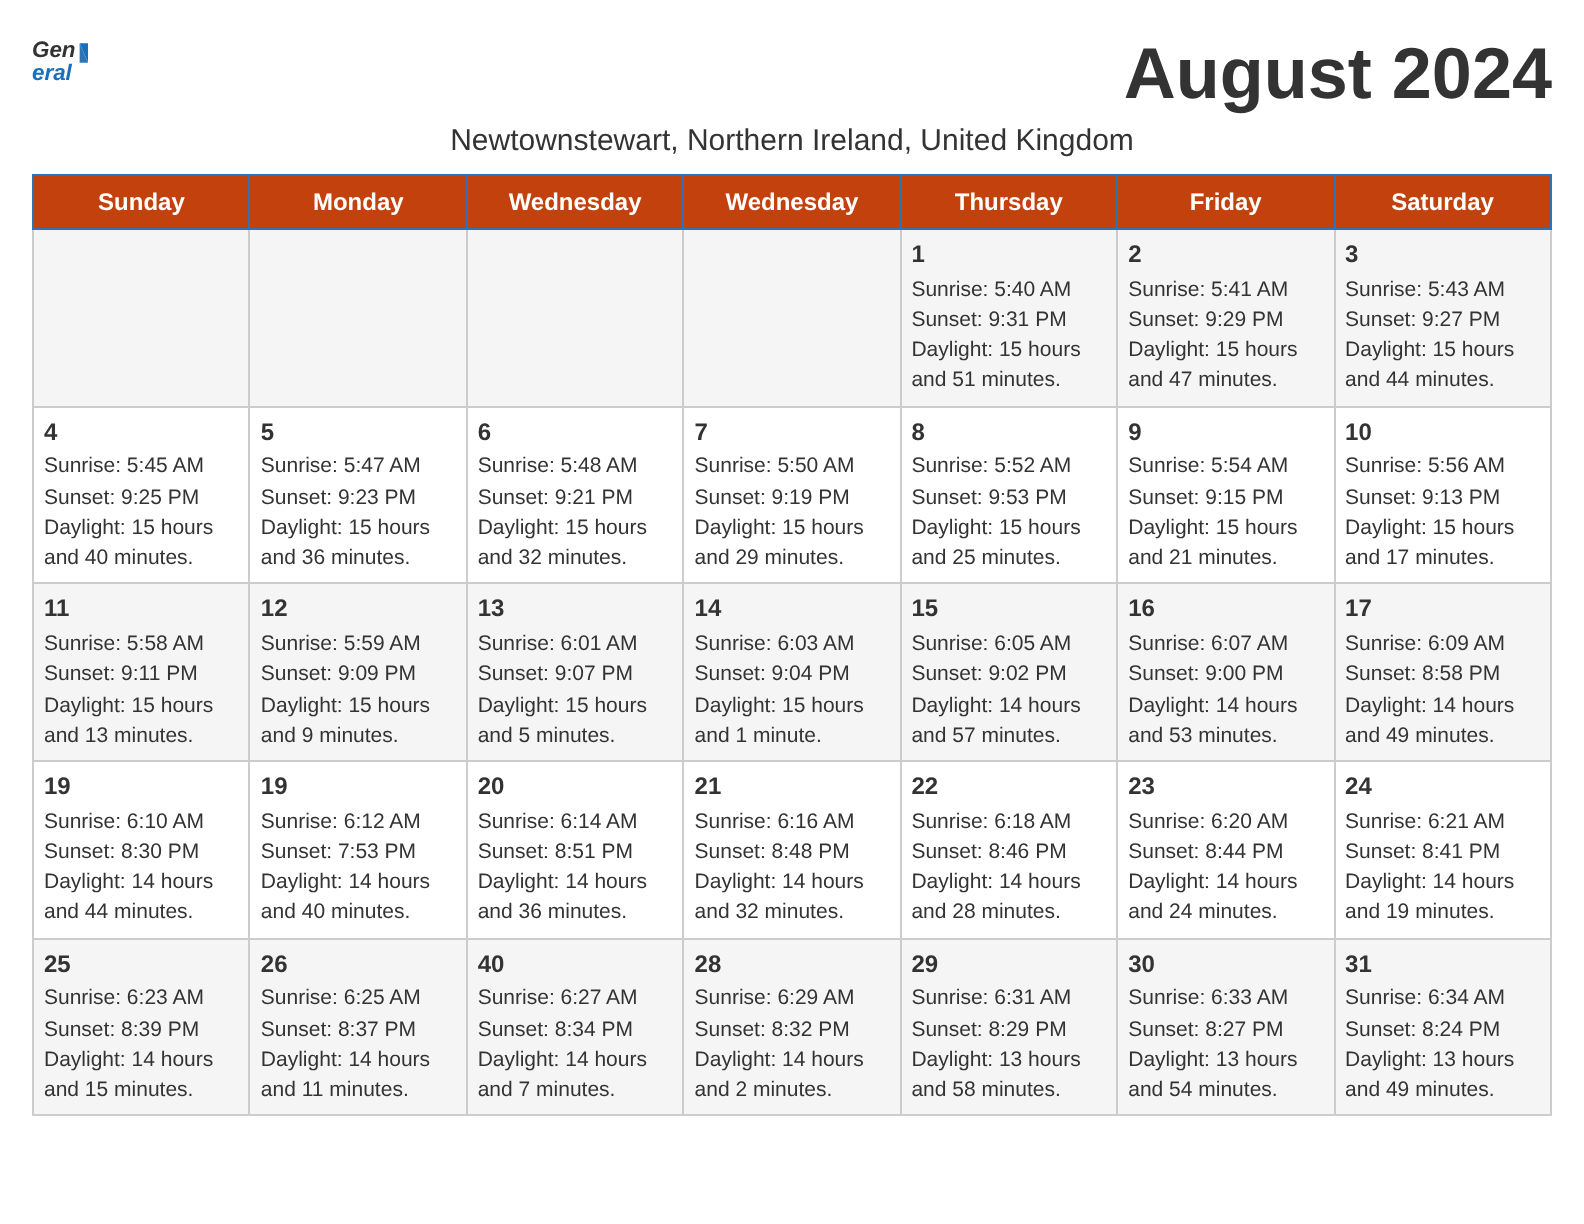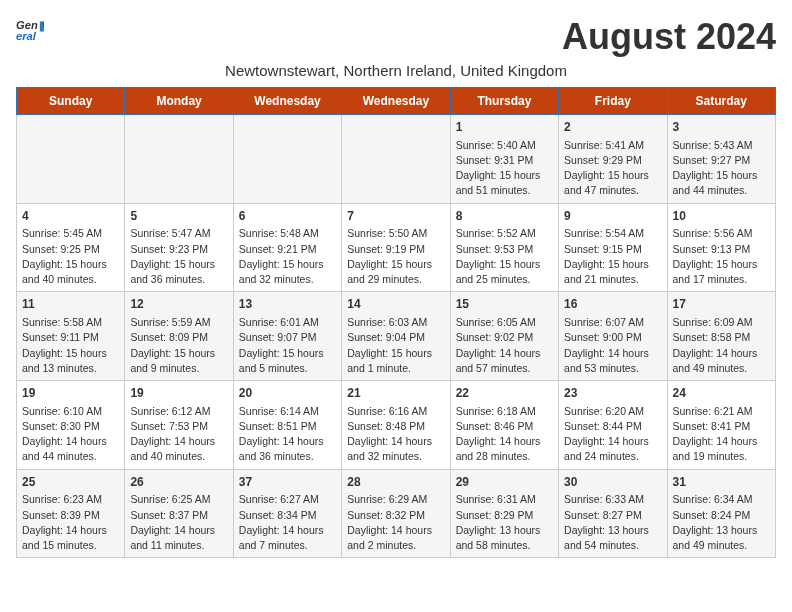--- a/index.html
+++ b/index.html
@@ -187,21 +187,21 @@
       <tr>
         <td>
           <span class="day-num">11</span>
           <div class="cell-content">Sunrise: 5:58 AM
 Sunset: 9:11 PM
 Daylight: 15 hours and 13 minutes.</div>
         </td>
         <td>
           <span class="day-num">12</span>
           <div class="cell-content">Sunrise: 5:59 AM
-Sunset: 8:09 PM
+Sunset: 9:09 PM
 Daylight: 15 hours and 9 minutes.</div>
         </td>
         <td>
           <span class="day-num">13</span>
           <div class="cell-content">Sunrise: 6:01 AM
 Sunset: 9:07 PM
 Daylight: 15 hours and 5 minutes.</div>
         </td>
         <td>
           <span class="day-num">14</span>
@@ -279,21 +279,21 @@
 Sunset: 8:39 PM
 Daylight: 14 hours and 15 minutes.</div>
         </td>
         <td>
           <span class="day-num">26</span>
           <div class="cell-content">Sunrise: 6:25 AM
 Sunset: 8:37 PM
 Daylight: 14 hours and 11 minutes.</div>
         </td>
         <td>
-          <span class="day-num">37</span>
+          <span class="day-num">40</span>
           <div class="cell-content">Sunrise: 6:27 AM
 Sunset: 8:34 PM
 Daylight: 14 hours and 7 minutes.</div>
         </td>
         <td>
           <span class="day-num">28</span>
           <div class="cell-content">Sunrise: 6:29 AM
 Sunset: 8:32 PM
 Daylight: 14 hours and 2 minutes.</div>
         </td>

